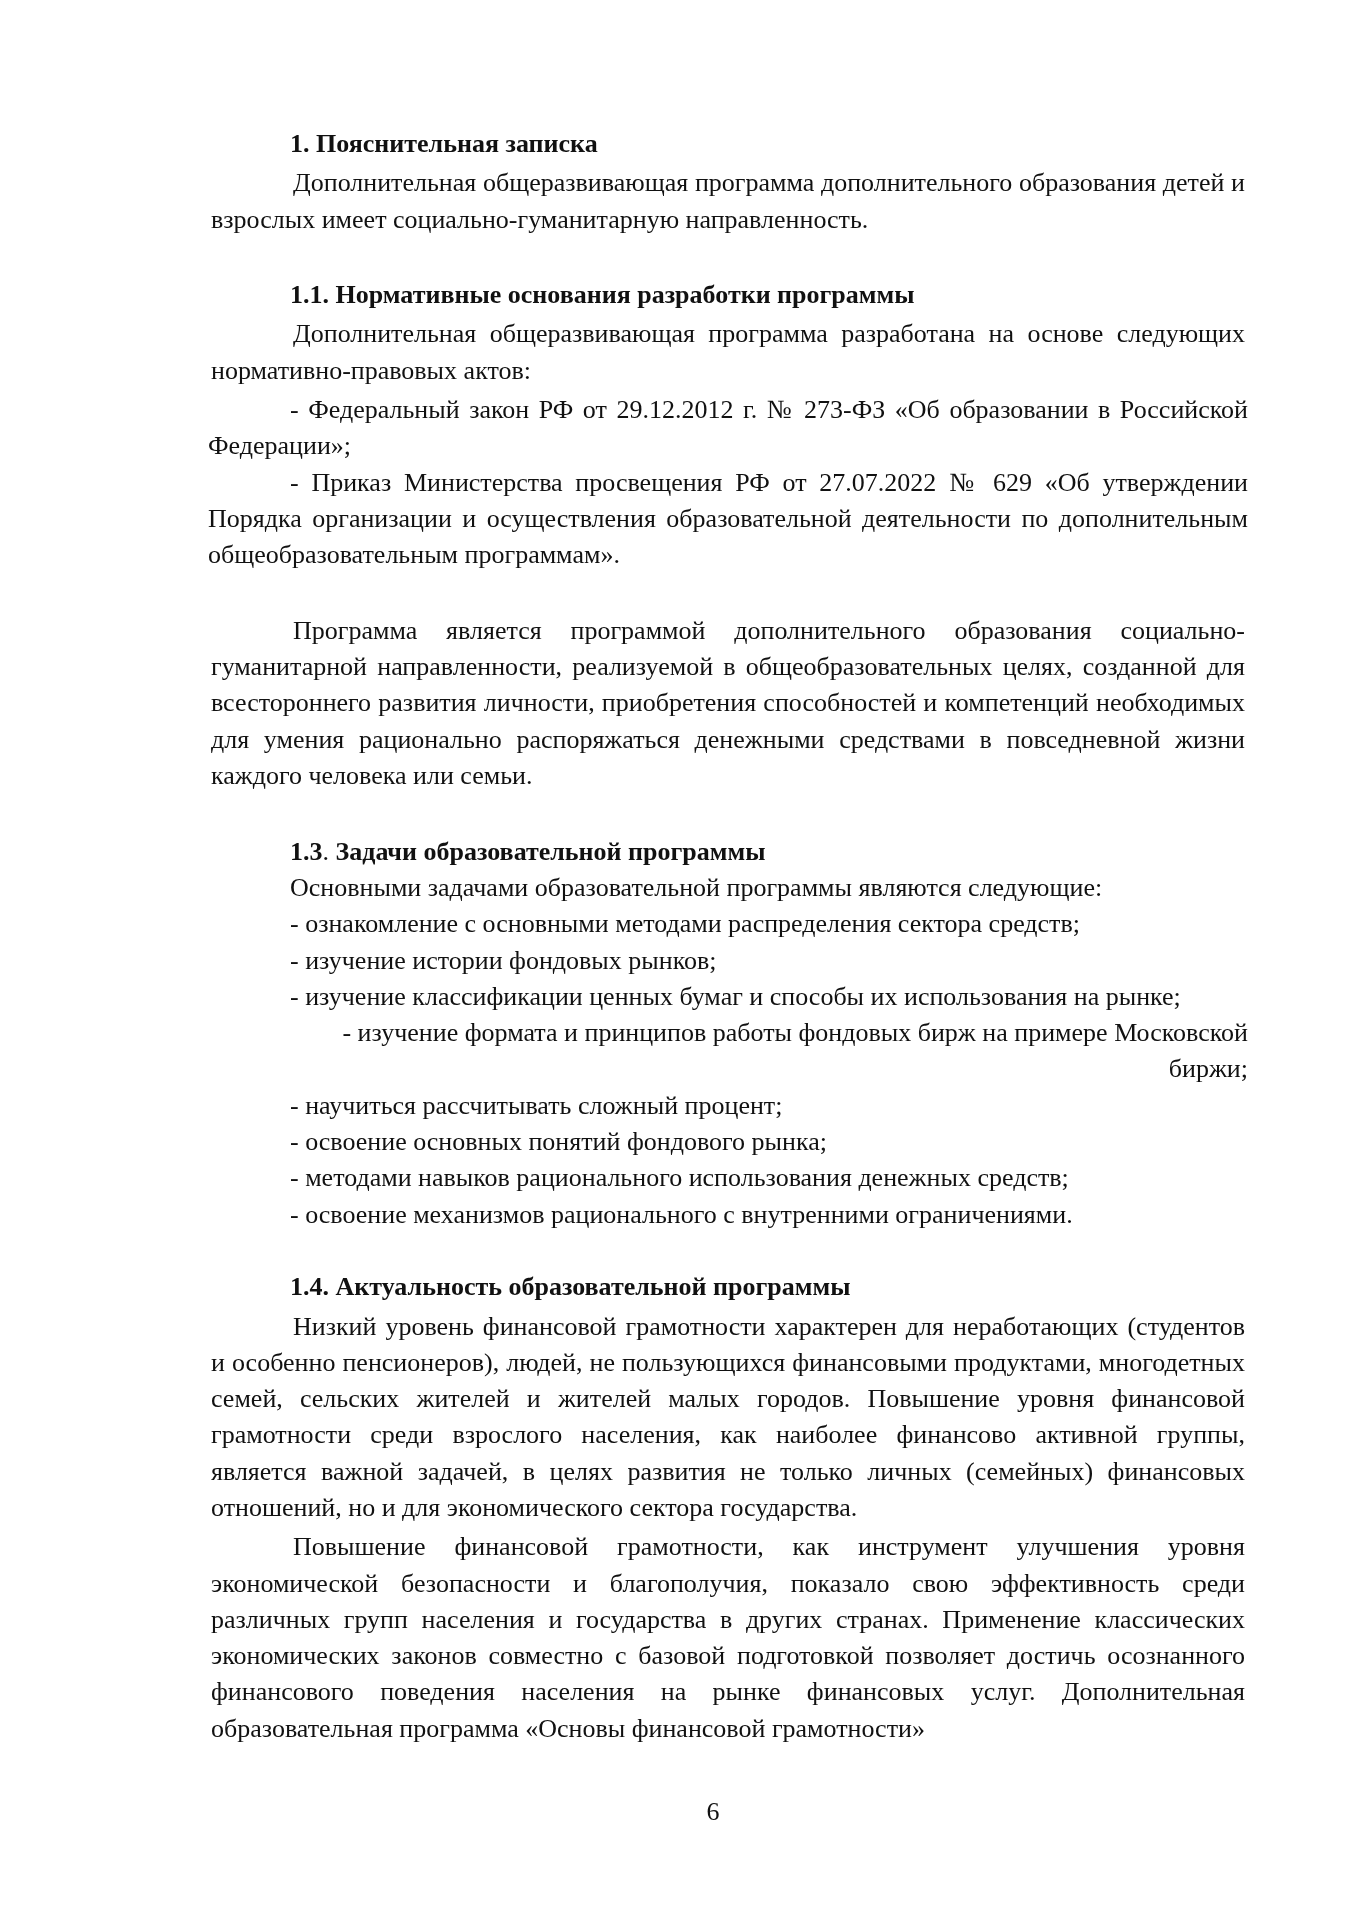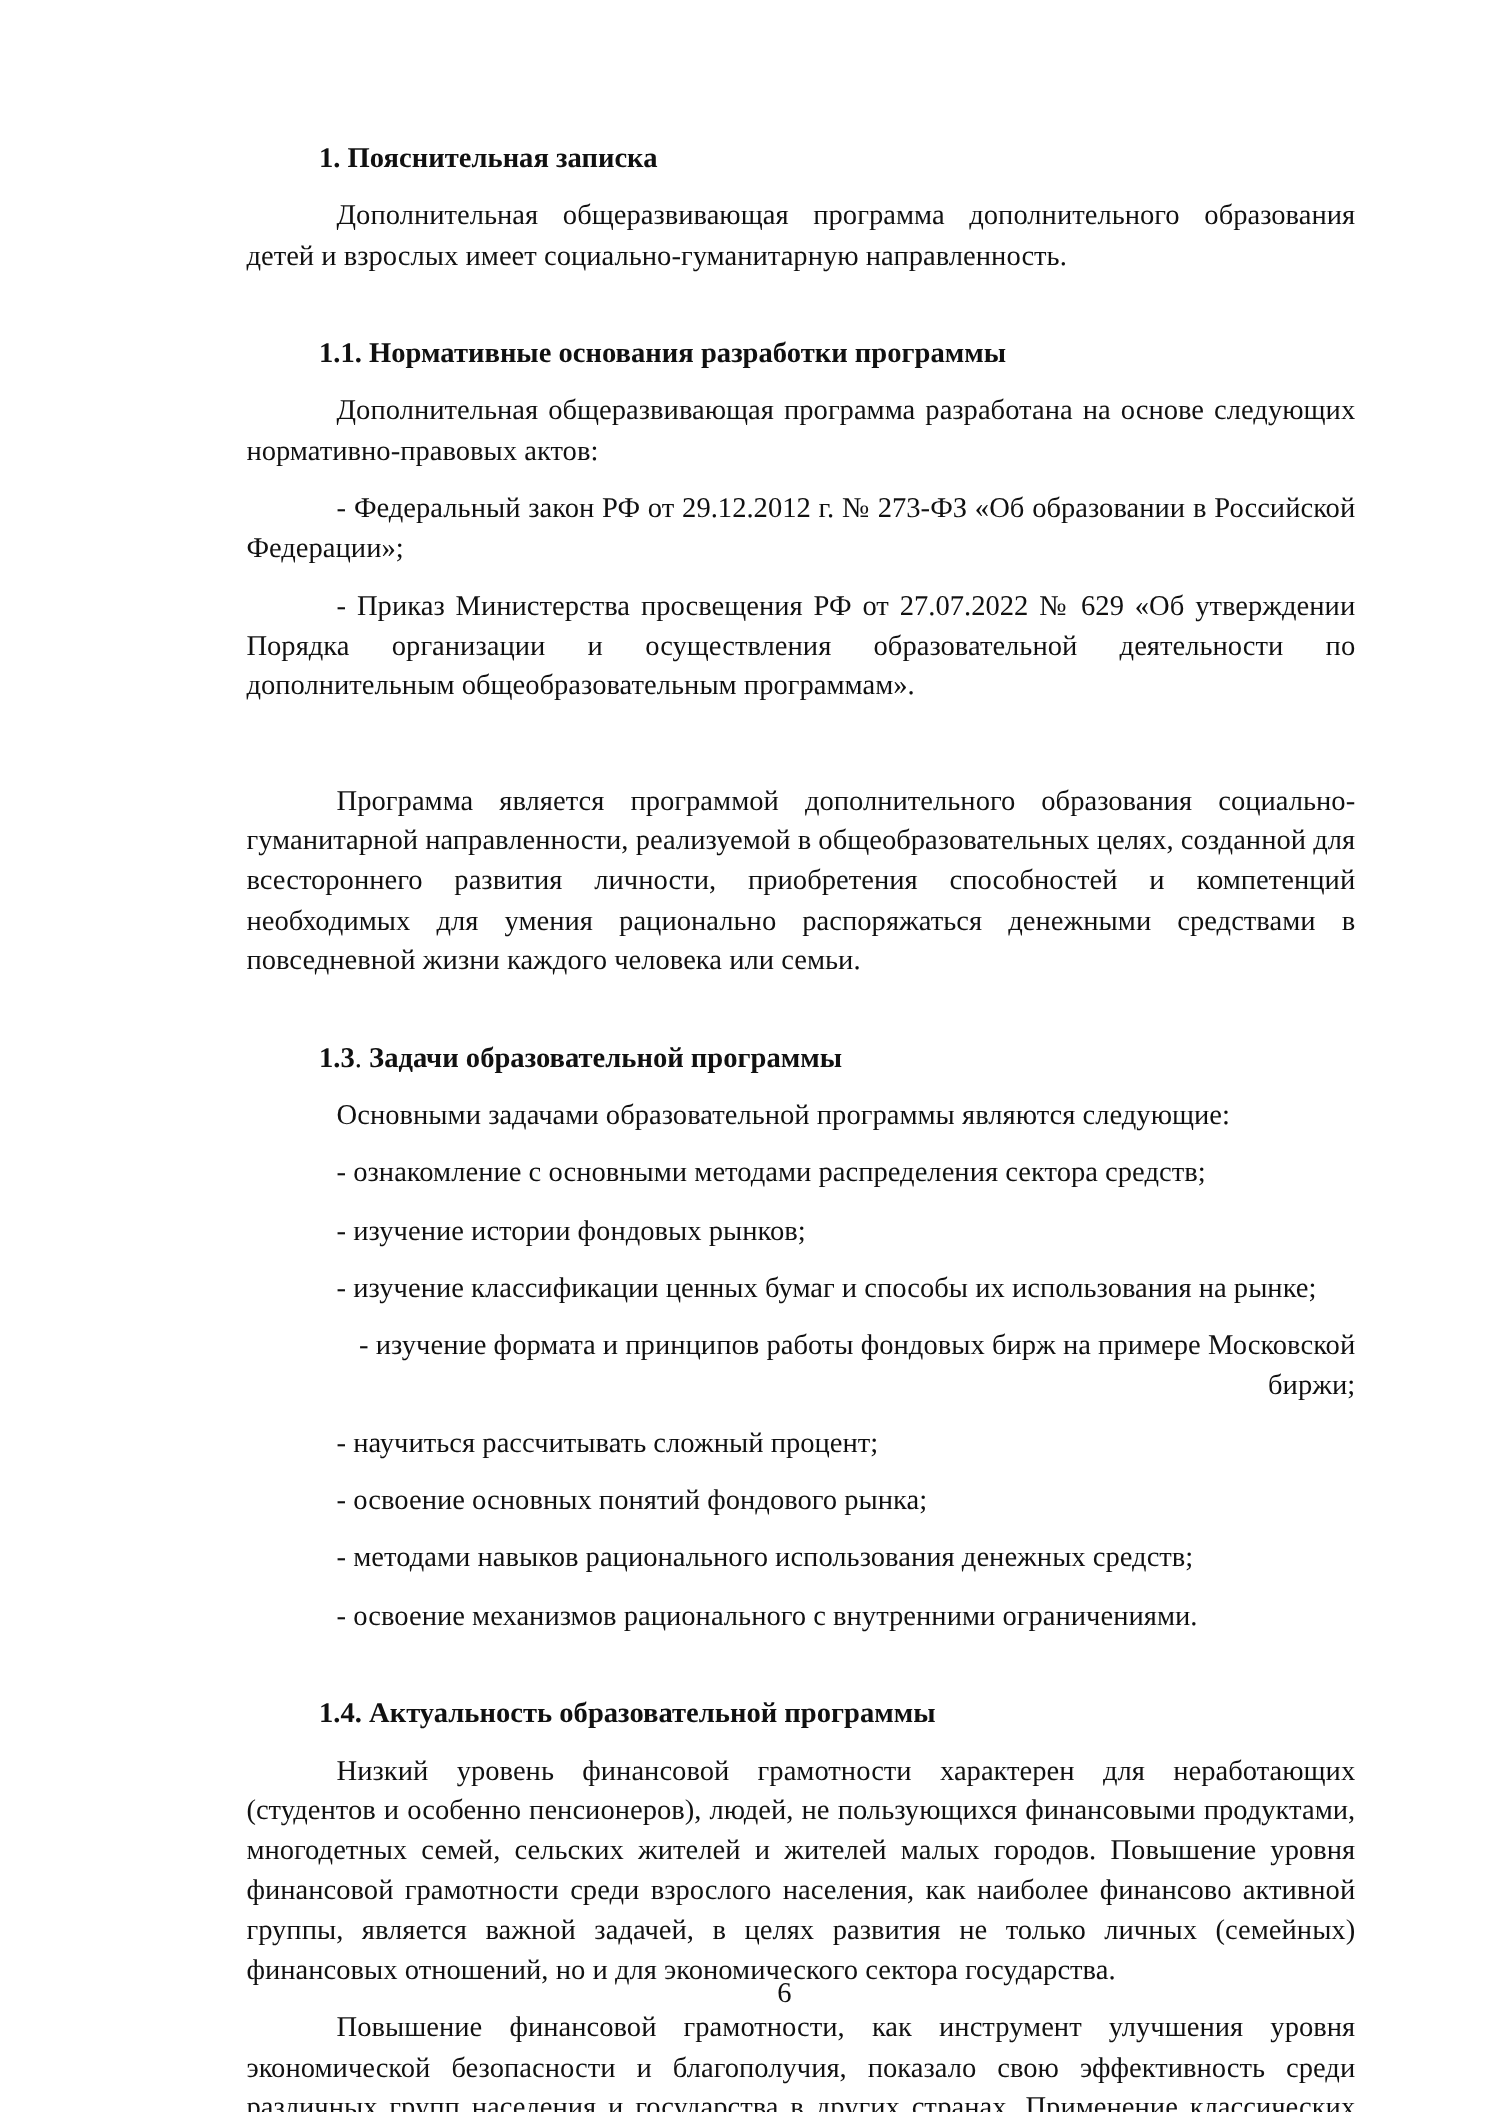--- a/index.html
+++ b/index.html
@@ -23,27 +23,27 @@
     font-size: 26px;
     line-height: 36.3px;
   }
   .heading {
     font-weight: bold;
     text-indent: 82px;
     margin: 0;
   }
   .heading .num-dot-normal { font-weight: normal; }
   .para {
-    margin: 16px;
+    margin: 3px;
     text-align: justify;
     text-indent: 82px;
   }
   .para.gap { margin-top: 3px; }
   .list-item {
-    margin: 16px;
+    margin: 0;
     text-align: justify;
     text-indent: 82px;
   }
   .blank { height: 36.3px; }
   .page-number {
     position: absolute;
     left: 193px;
     width: 1040px;
     top: 1794px;
     text-align: center;

